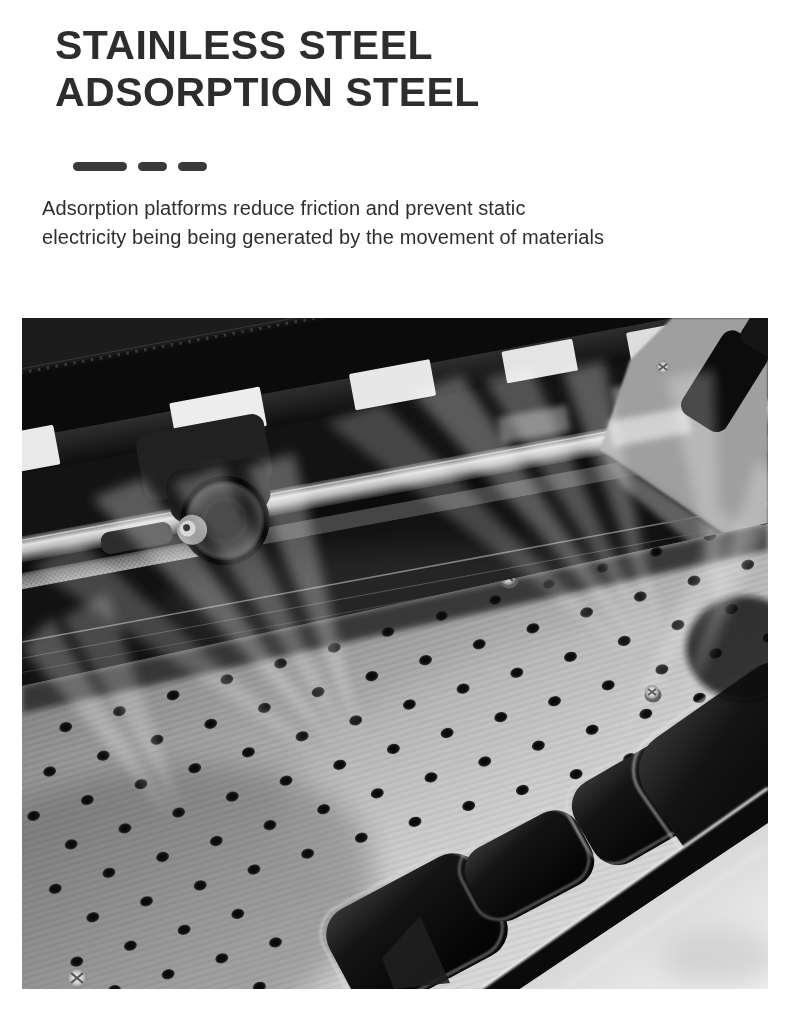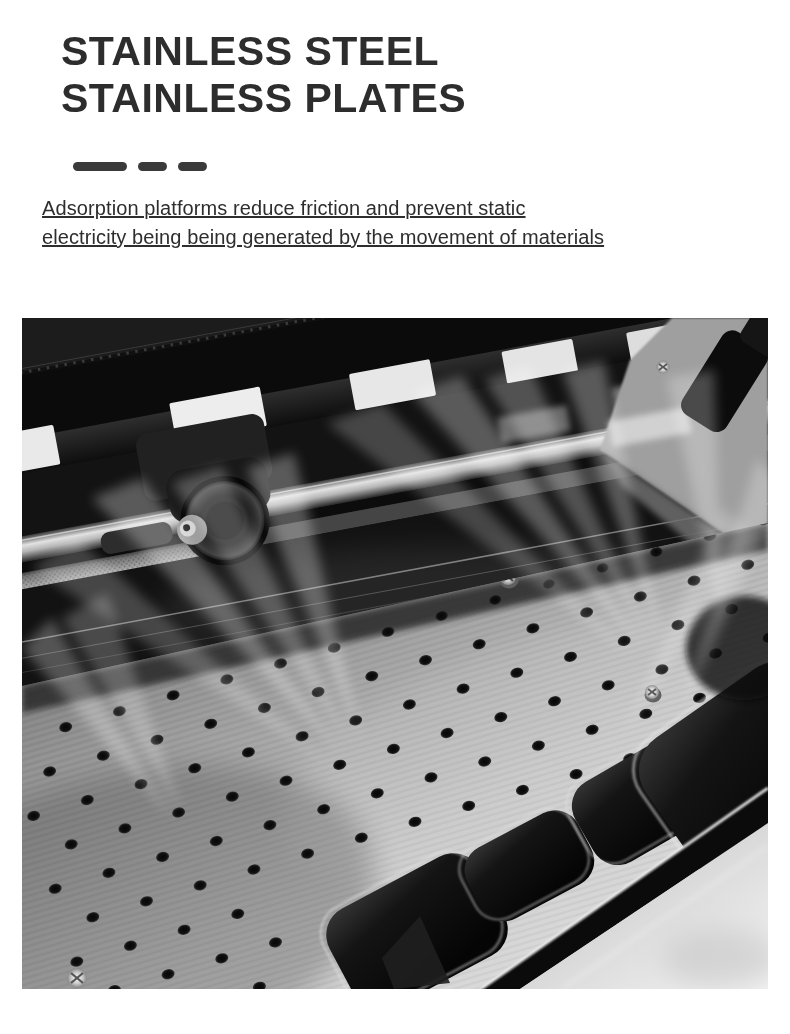--- a/index.html
+++ b/index.html
@@ -4,58 +4,58 @@
 <style>
   html,body{margin:0;padding:0;}
   .page{
     position:relative;
     width:790px;height:1034px;
     background:var(--page-bg,#ffffff);
     font-family:"Liberation Sans","DejaVu Sans",sans-serif;
     overflow:hidden;
   }
   .title{
-    position:absolute;left:45px;top:12px;margin:16px;
+    position:absolute;left:45px;top:12px;margin:10px;
     font-size:41px;line-height:47px;font-weight:bold;
     letter-spacing:0.5px;
     color:var(--title,#2d2d2d);
   }
   .title span{display:block;white-space:nowrap;}
   .dashes{
     position:absolute;left:73px;top:162px;
     display:flex;gap:11px;align-items:center;
   }
   .dash{
     width:29px;height:9px;border-radius:5px;
     background:var(--dash,#3a3a3a);
   }
   .dash.long{width:54px;}
   .desc{
     position:absolute;left:42px;top:194px;margin:0;
     font-size:20px;line-height:29px;font-weight:400;
     letter-spacing:0.1px;
     color:var(--body,#2e2e2e);
   }
-  .desc span{display:block;white-space:nowrap;text-decoration:underline;}
+  .desc span{display:block;white-space:nowrap;}
   .photo{
     position:absolute;left:22px;top:318px;margin:0;
     width:746px;height:671px;
     background:var(--photo-bg,#141414);
     overflow:hidden;
   }
   .photo svg{display:block;width:746px;height:671px;}
 </style>
 </head>
 <body>
 
 <div class="page">
 
   <h1 class="title">
     <span>STAINLESS STEEL</span>
-    <span>STAINLESS PLATES</span>
+    <span>ADSORPTION STEEL</span>
   </h1>
 
   <div class="dashes">
     <span class="dash long"></span>
     <span class="dash"></span>
     <span class="dash"></span>
   </div>
 
   <p class="desc">
     <span>Adsorption platforms reduce friction and prevent static</span>

